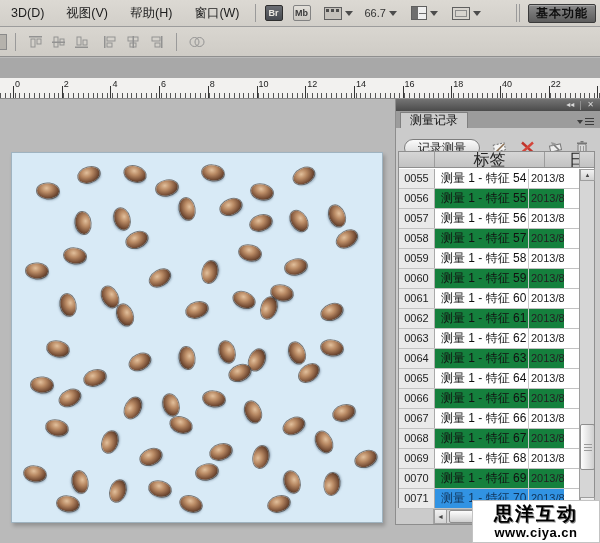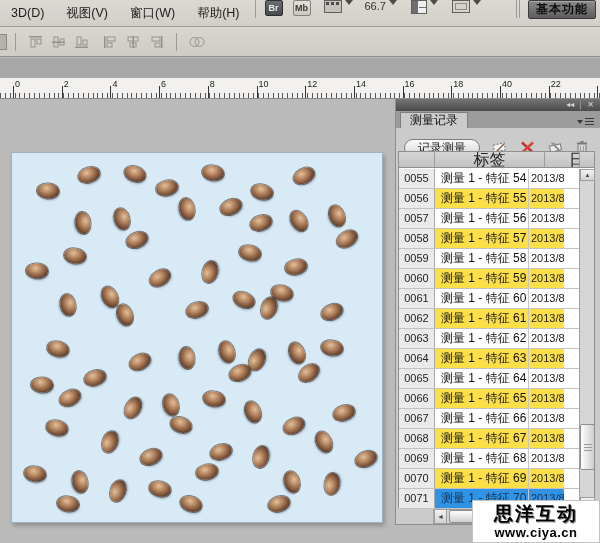--- a/index.html
+++ b/index.html
@@ -2,21 +2,21 @@
 <html><head>
 <meta charset="utf-8">
 <style>
   * { margin:0; padding:0; box-sizing:border-box; }
   html,body { width:600px; height:543px; overflow:hidden; }
   body { position:relative; font-family:"Liberation Sans",sans-serif; background:#bababa; }
 
   
   .menu-bar { position:absolute; left:0; top:0; width:600px; height:27px;
     background:linear-gradient(#dcd9d3,#d2cfc9); border-bottom:1px solid #9c9c9c;
-    display:flex; align-items:flex-start; font-size:12.5px; color:#1c1c1c; }
+    display:flex; align-items:center; font-size:12.5px; color:#1c1c1c; }
   .menu-item { padding:0 11px; line-height:26px; cursor:default; }
   .vsep { width:1px; height:18px; background:#9a9a9a; margin:0 4px; }
   .vsep.dbl { box-shadow:3px 0 0 #9a9a9a; margin-right:7px; }
   .mini-btn { height:16px; min-width:18px; display:flex; align-items:center; justify-content:center;
     font-size:9px; font-weight:bold; margin:0 5px; }
   .br-btn { background:linear-gradient(#6a6d73,#474a50); color:#ece9e2; border:1px solid #2e2e2e; border-radius:2px; }
   .mb-btn { background:linear-gradient(#e3e0da,#c9c6c0); color:#3a3a3a; border:1px solid #828282; border-radius:2px; }
   .dd-arrow { width:0; height:0; border-left:4px solid transparent; border-right:4px solid transparent;
     border-top:5px solid #4c4c4c; margin:0 6px 0 3px; }
   .film-icon { width:18px; height:13px; border:1px solid #5f5f5f; background:#c4c1bb; position:relative; margin-left:8px; }
@@ -84,21 +84,21 @@
   .mtable { position:absolute; left:2px; top:52px; width:197px; height:357px; background:#fff;
     border:1px solid #8f8f8f; }
   .thead { display:flex; height:16px; background:linear-gradient(#d6d6d6,#c2c2c2);
     border-bottom:1px solid #8f8f8f; font-size:16px; color:#222; }
   .th { border-right:1px solid #9c9c9c; overflow:hidden; white-space:nowrap; line-height:15px; }
   .th.c0 { width:36px; }
   .th.c1 { width:110px; text-align:center; }
   .th.c2 { width:35px; padding-left:24px; }
   .tbody { position:absolute; left:0; top:17px; width:181px; height:340px; overflow:hidden; }
   .trow { display:flex; height:20px; border-bottom:1px solid #c2c2c2; background:#fff; }
-  .trow.alt .cell-label, .trow.alt .cell-date { background:#fde047; }
+  .trow.alt .cell-label, .trow.alt .cell-date { background:#15803d; }
   .cell-num { width:36px; background:#eaeaea; border-right:1px solid #aaa; text-align:center;
     font-size:11px; color:#222; line-height:19px; }
   .cell-label { width:94px; border-right:1px solid #c9c9c9; font-size:12px; color:#111;
     line-height:19px; padding-left:6px; white-space:nowrap; overflow:hidden; }
   .cell-date { width:35px; font-size:11px; color:#222; line-height:19px; padding-left:2px;
     white-space:nowrap; overflow:hidden; }
   .trow.selected .cell-label, .trow.selected .cell-date { background:#3193e3; color:#10335a; }
 
   
   .vscroll { position:absolute; right:0px; top:17px; width:15px; height:340px; background:#d6d6d6;
@@ -128,22 +128,22 @@
     text-shadow:1px 1px 0 #888; }
   .wm2 { font-size:13px; font-weight:bold; line-height:14px; letter-spacing:.5px; }
 </style>
 </head>
 <body>
 
 <div class="menu-bar">
   <div id="menu-items" style="display:flex;">
       <div class="menu-item">3D(D)</div>
       <div class="menu-item">视图(V)</div>
+      <div class="menu-item">帮助(H)</div>
       <div class="menu-item">窗口(W)</div>
-      <div class="menu-item">帮助(H)</div>
     </div>
   <div class="vsep"></div>
   <div class="mini-btn br-btn">Br</div>
   <div class="mini-btn mb-btn">Mb</div>
   <div class="film-icon"></div>
   <div class="dd-arrow"></div>
   <div class="zoom-val">66.7</div>
   <div class="dd-arrow"></div>
   <div class="grid-icon"></div>
   <div class="dd-arrow"></div>

